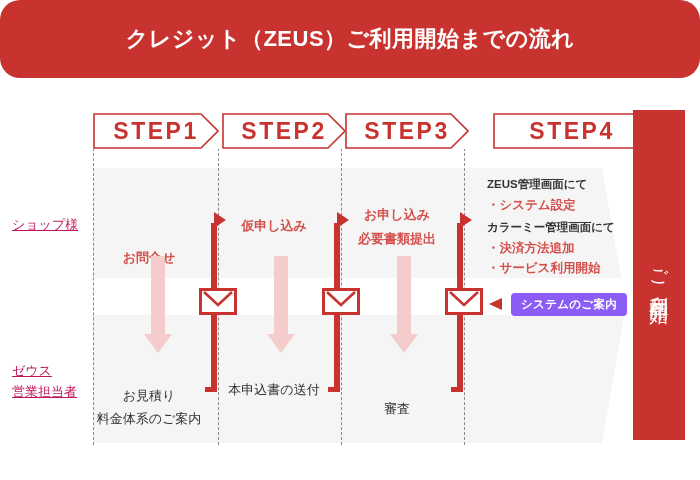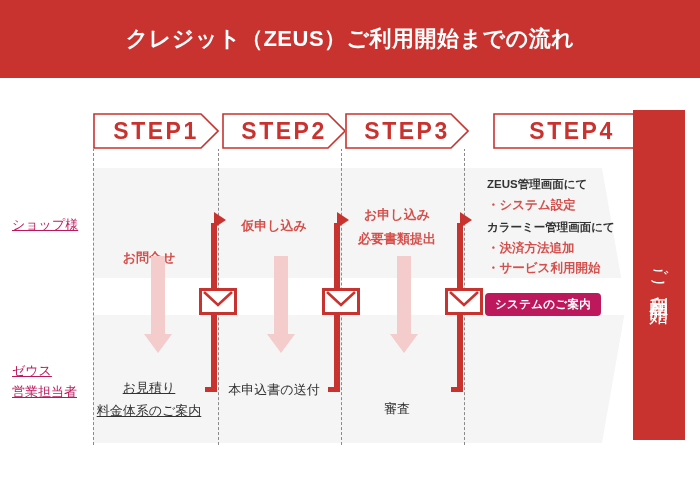--- a/index.html
+++ b/index.html
@@ -10,20 +10,21 @@
   #page{
     position:relative;
     width:700px;height:480px;
     background:#ffffff;
     overflow:hidden;
   }
   
   .banner{
     position:absolute;left:0;top:0;width:700px;height:78px;
     background:#c9332f;
+    border-radius:20px;
   }
   .banner-title{
     position:absolute;left:0;top:0;width:700px;height:78px;
     display:flex;align-items:center;justify-content:center;
     color:#ffffff;font-size:22px;font-weight:bold;letter-spacing:.5px;
     white-space:nowrap;
   }
   
   .lane-band{
     position:absolute;left:93px;top:168px;width:533px;height:275px;
@@ -100,22 +101,22 @@
     color:#333333;font-size:11.5px;font-weight:bold;line-height:1.55;
     white-space:nowrap;margin-bottom:1px;
   }
   .note-item{
     color:#d4504c;font-size:12.5px;font-weight:bold;line-height:1.6;
     white-space:nowrap;
   }
   .note-gap{height:4px;}
   
   .badge{
-    position:absolute;left:485px;top:293px;height:23px;
-    background:#be185d;border-radius:4px;
+    position:absolute;left:511px;top:293px;height:23px;
+    background:#8b5cf6;border-radius:4px;
     display:flex;align-items:center;justify-content:center;
     padding:0 10px;box-sizing:border-box;
   }
   .badge-label{
     color:#ffffff;font-size:11.5px;font-weight:bold;white-space:nowrap;
     letter-spacing:.3px;
   }
   .badge-tail{
     position:absolute;left:489px;top:298px;
     width:0;height:0;
@@ -178,21 +179,21 @@
     <div>ゼウス</div>
     <div>営業担当者</div>
   </div>
 
   <div class="col-top-text" style="left:93px;top:214px;width:112px;margin-top:32px;">お問合せ</div>
 
   <svg class="pale-arrow" style="left:143px;top:256px;" width="30" height="98" viewBox="0 0 30 98">
     <polygon points="8,0 22,0 22,78 29,78 15,97 1,78 8,78" fill="#f3cccb"></polygon>
   </svg>
 
-  <div class="col-bottom-text" style="left:93px;top:376px;width:112px;text-decoration:underline;">
+  <div class="col-bottom-text" style="left:93px;top:384px;width:112px;">
     <div>お見積り</div>
     <div>料金体系のご案内</div>
   </div>
 
   <svg class="red-path" style="left:196px;top:210px;" width="34" height="182" viewBox="0 0 34 182">
     <path d="M9,180 L18,180 L18,13" fill="none" stroke="#c9332f" stroke-width="6"></path>
     <polygon points="18,2 30,10 18,18" fill="#c9332f"></polygon>
   </svg>
 
   <div class="envelope" style="left:199px;top:288px;">

